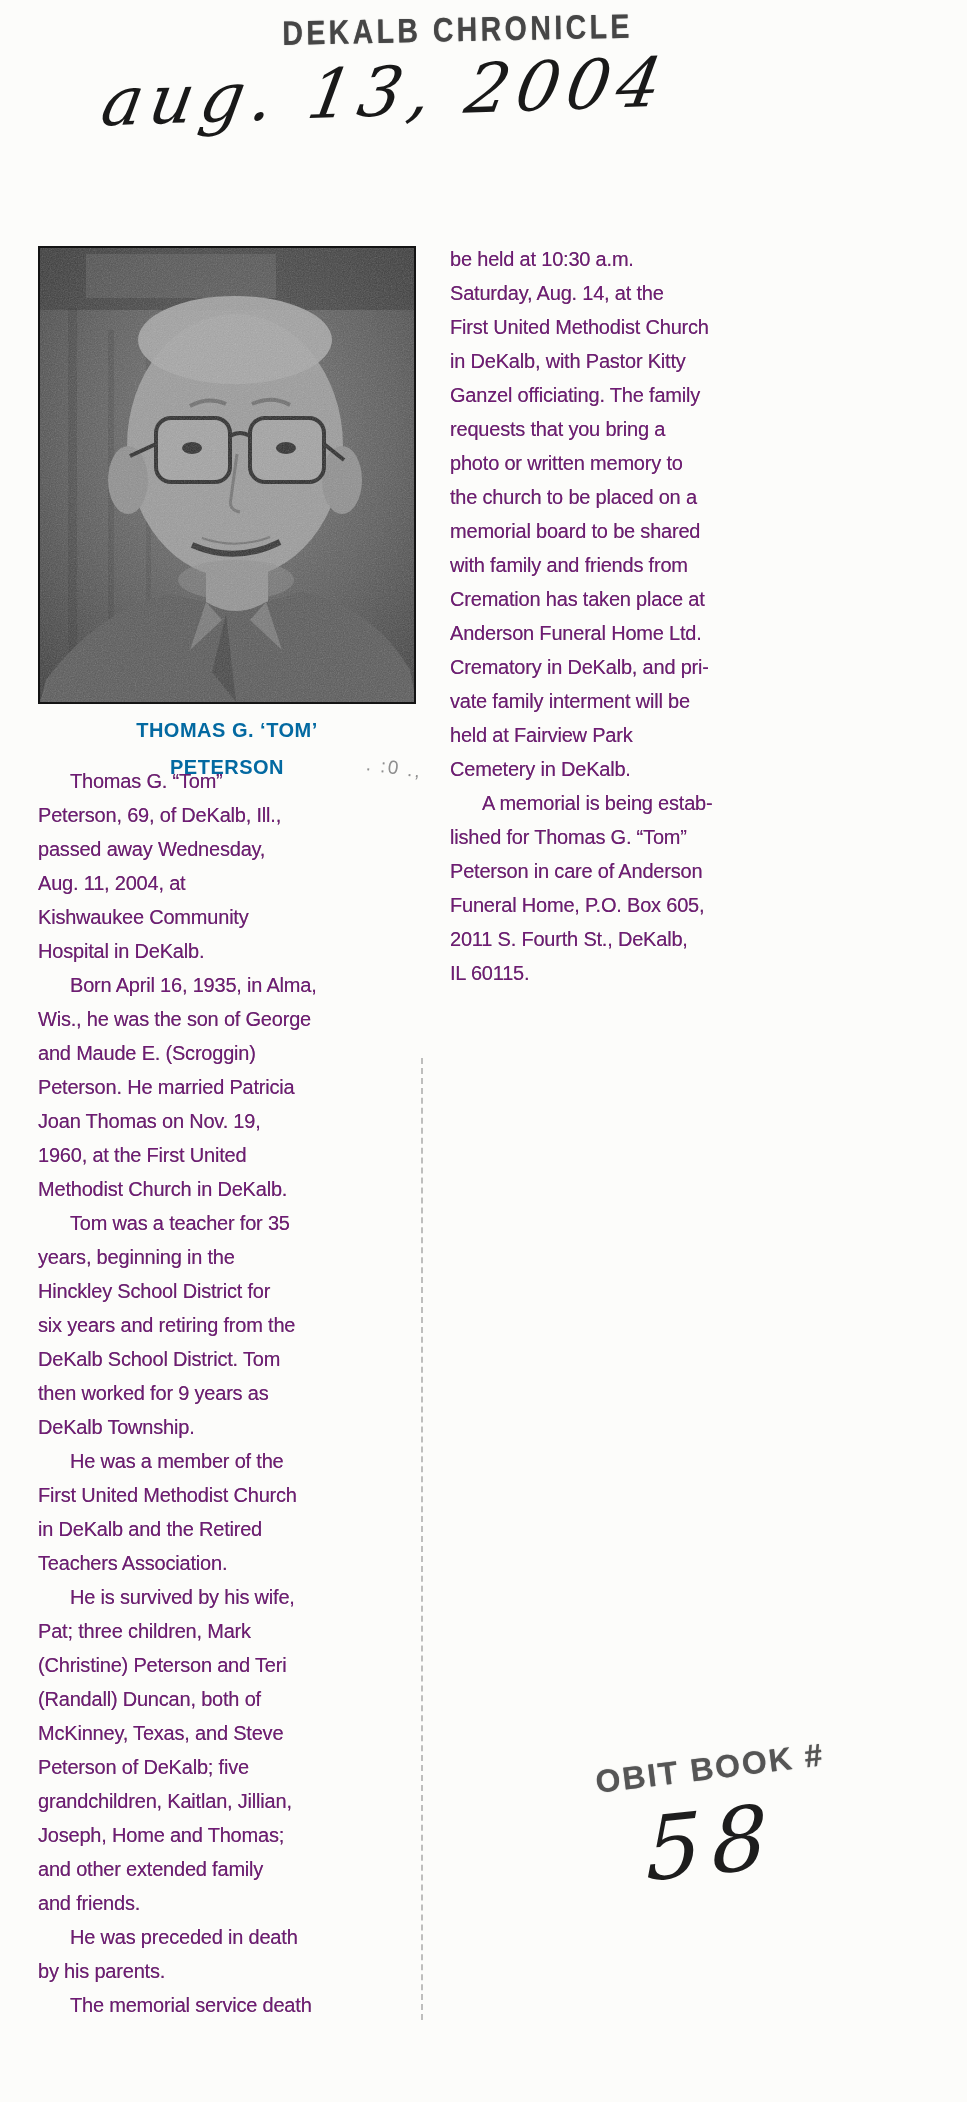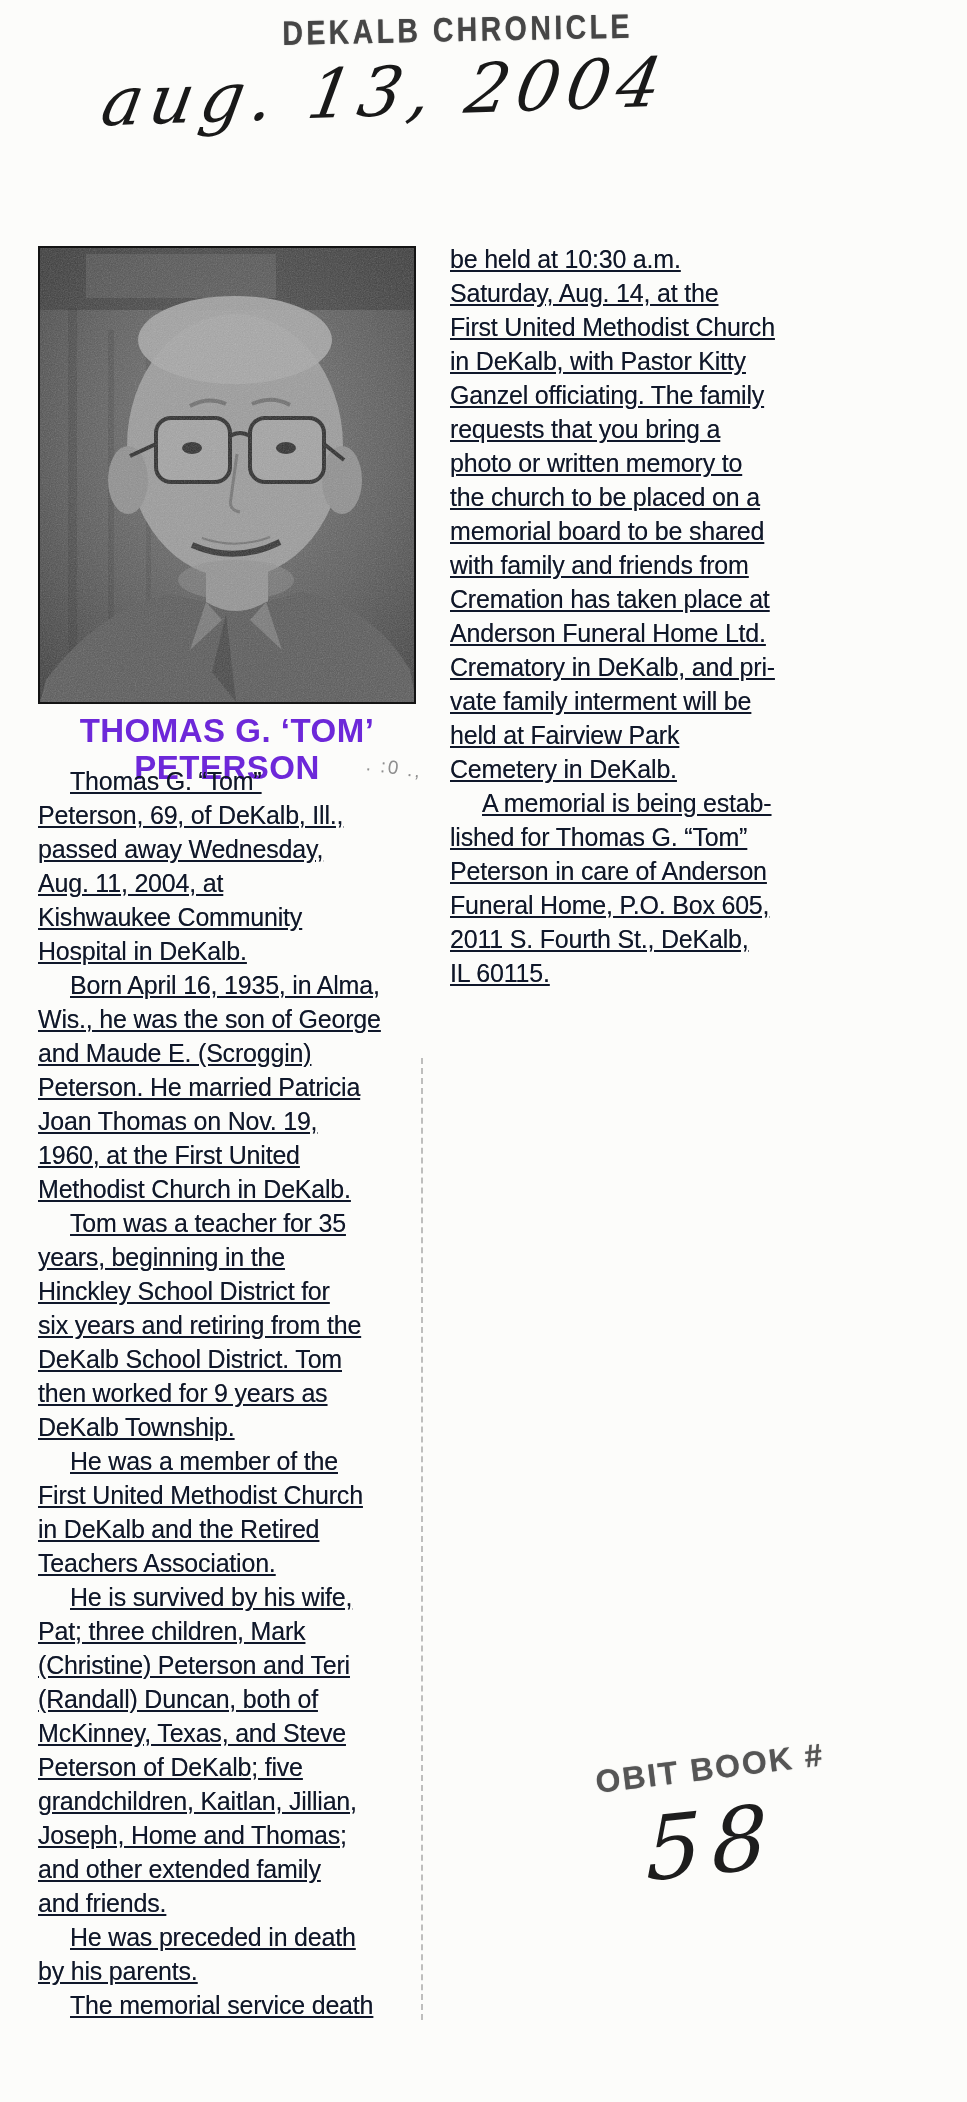--- a/index.html
+++ b/index.html
@@ -34,29 +34,28 @@
   }
   
   .photo-wrap{
     position:absolute;left:38px;top:246px;width:378px;height:458px;
     border:2px solid #141414;box-sizing:border-box;background:#4c4c4c;
   }
   .photo-wrap svg{display:block;width:100%;height:100%;}
   
   .obit-heading{
     position:absolute;left:38px;top:712px;width:378px;
-    text-align:center;font-weight:700;font-size:33px;line-height:37px;
-    color:#6d28d9;letter-spacing:.5px;
+    text-align:center;font-weight:700;font-size:20px;line-height:37px;
+    color:#0369a1;letter-spacing:.5px;
   }
   
   .col-body{
-    position:absolute;font-size:25px;line-height:34px;
-    letter-spacing:-.2px;color:#0f172a;
+    position:absolute;font-size:20px;line-height:34px;
+    letter-spacing:-.2px;color:#701a75;
     text-shadow:0 0 .4px rgba(20,20,20,.55);
-    text-decoration:underline;
   }
   .col-left{left:38px;top:764px;width:394px;}
   .col-right{left:450px;top:242px;width:462px;}
   .para{margin:0;}
   .line{white-space:nowrap;}
   .para.indent .line:first-child{padding-left:32px;}
   
   .col-rule{
     position:absolute;left:421px;top:1058px;height:962px;width:0;
     border-left:2px dashed #8d8d8d;opacity:.55;

